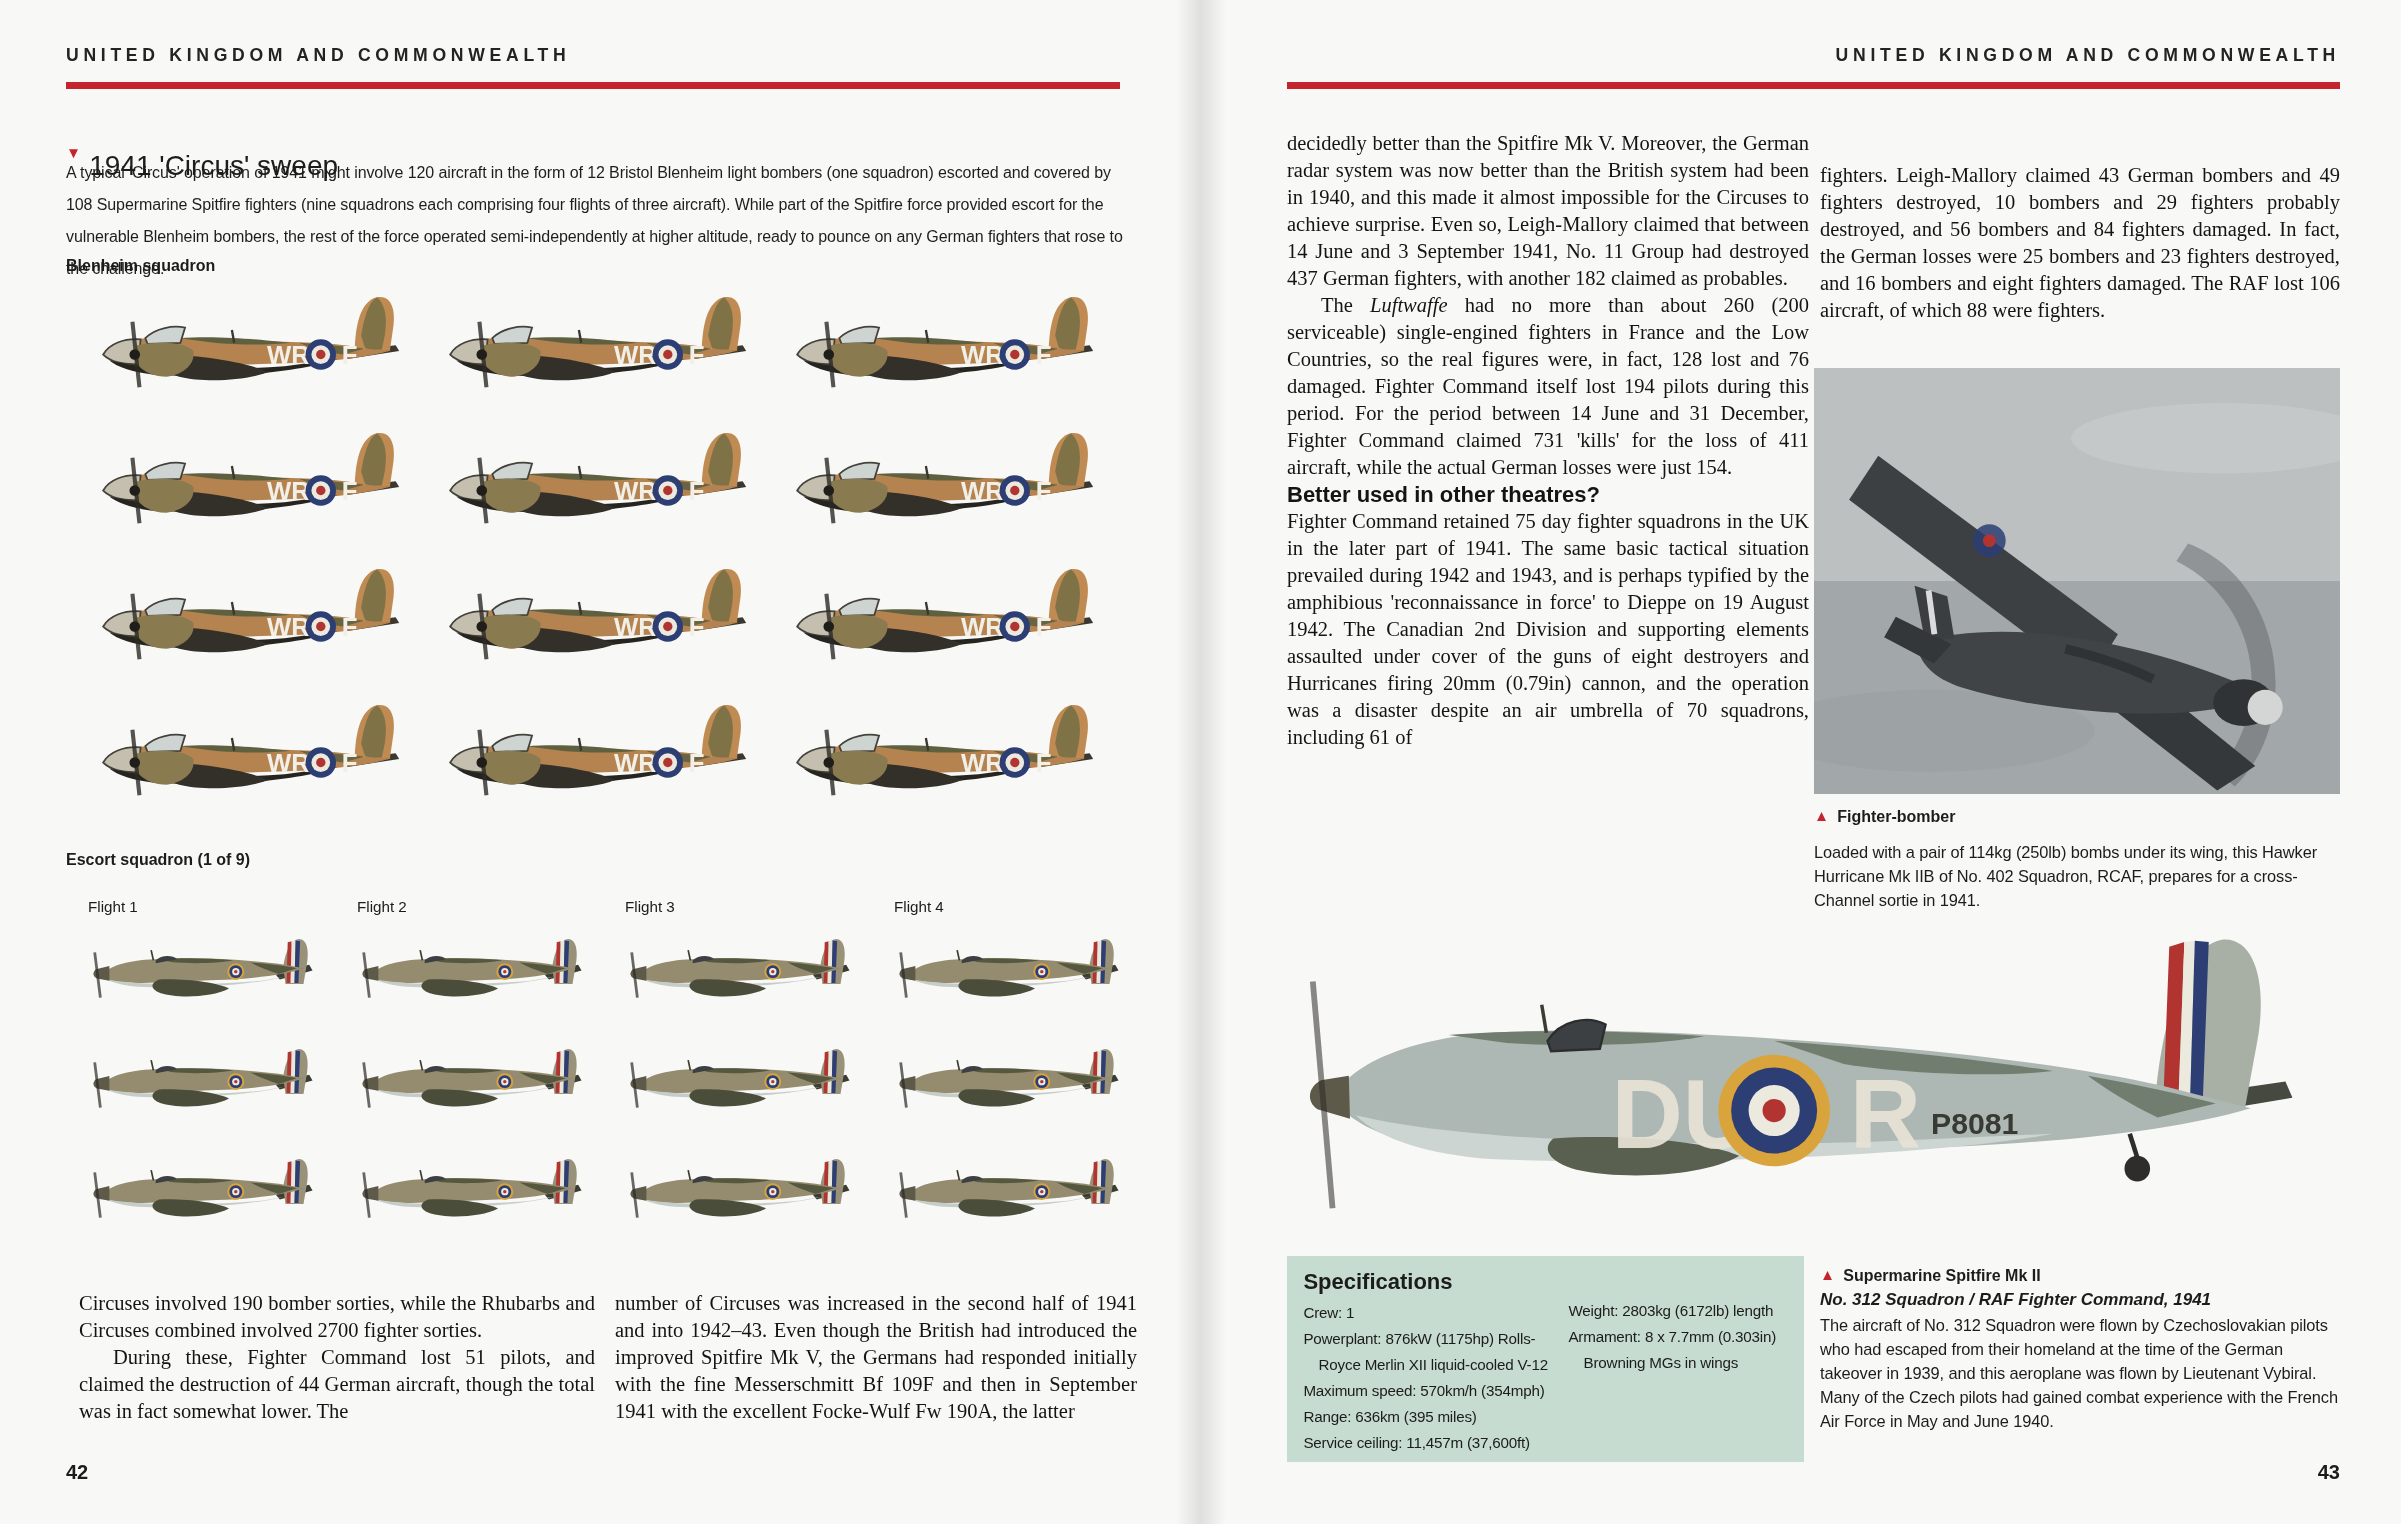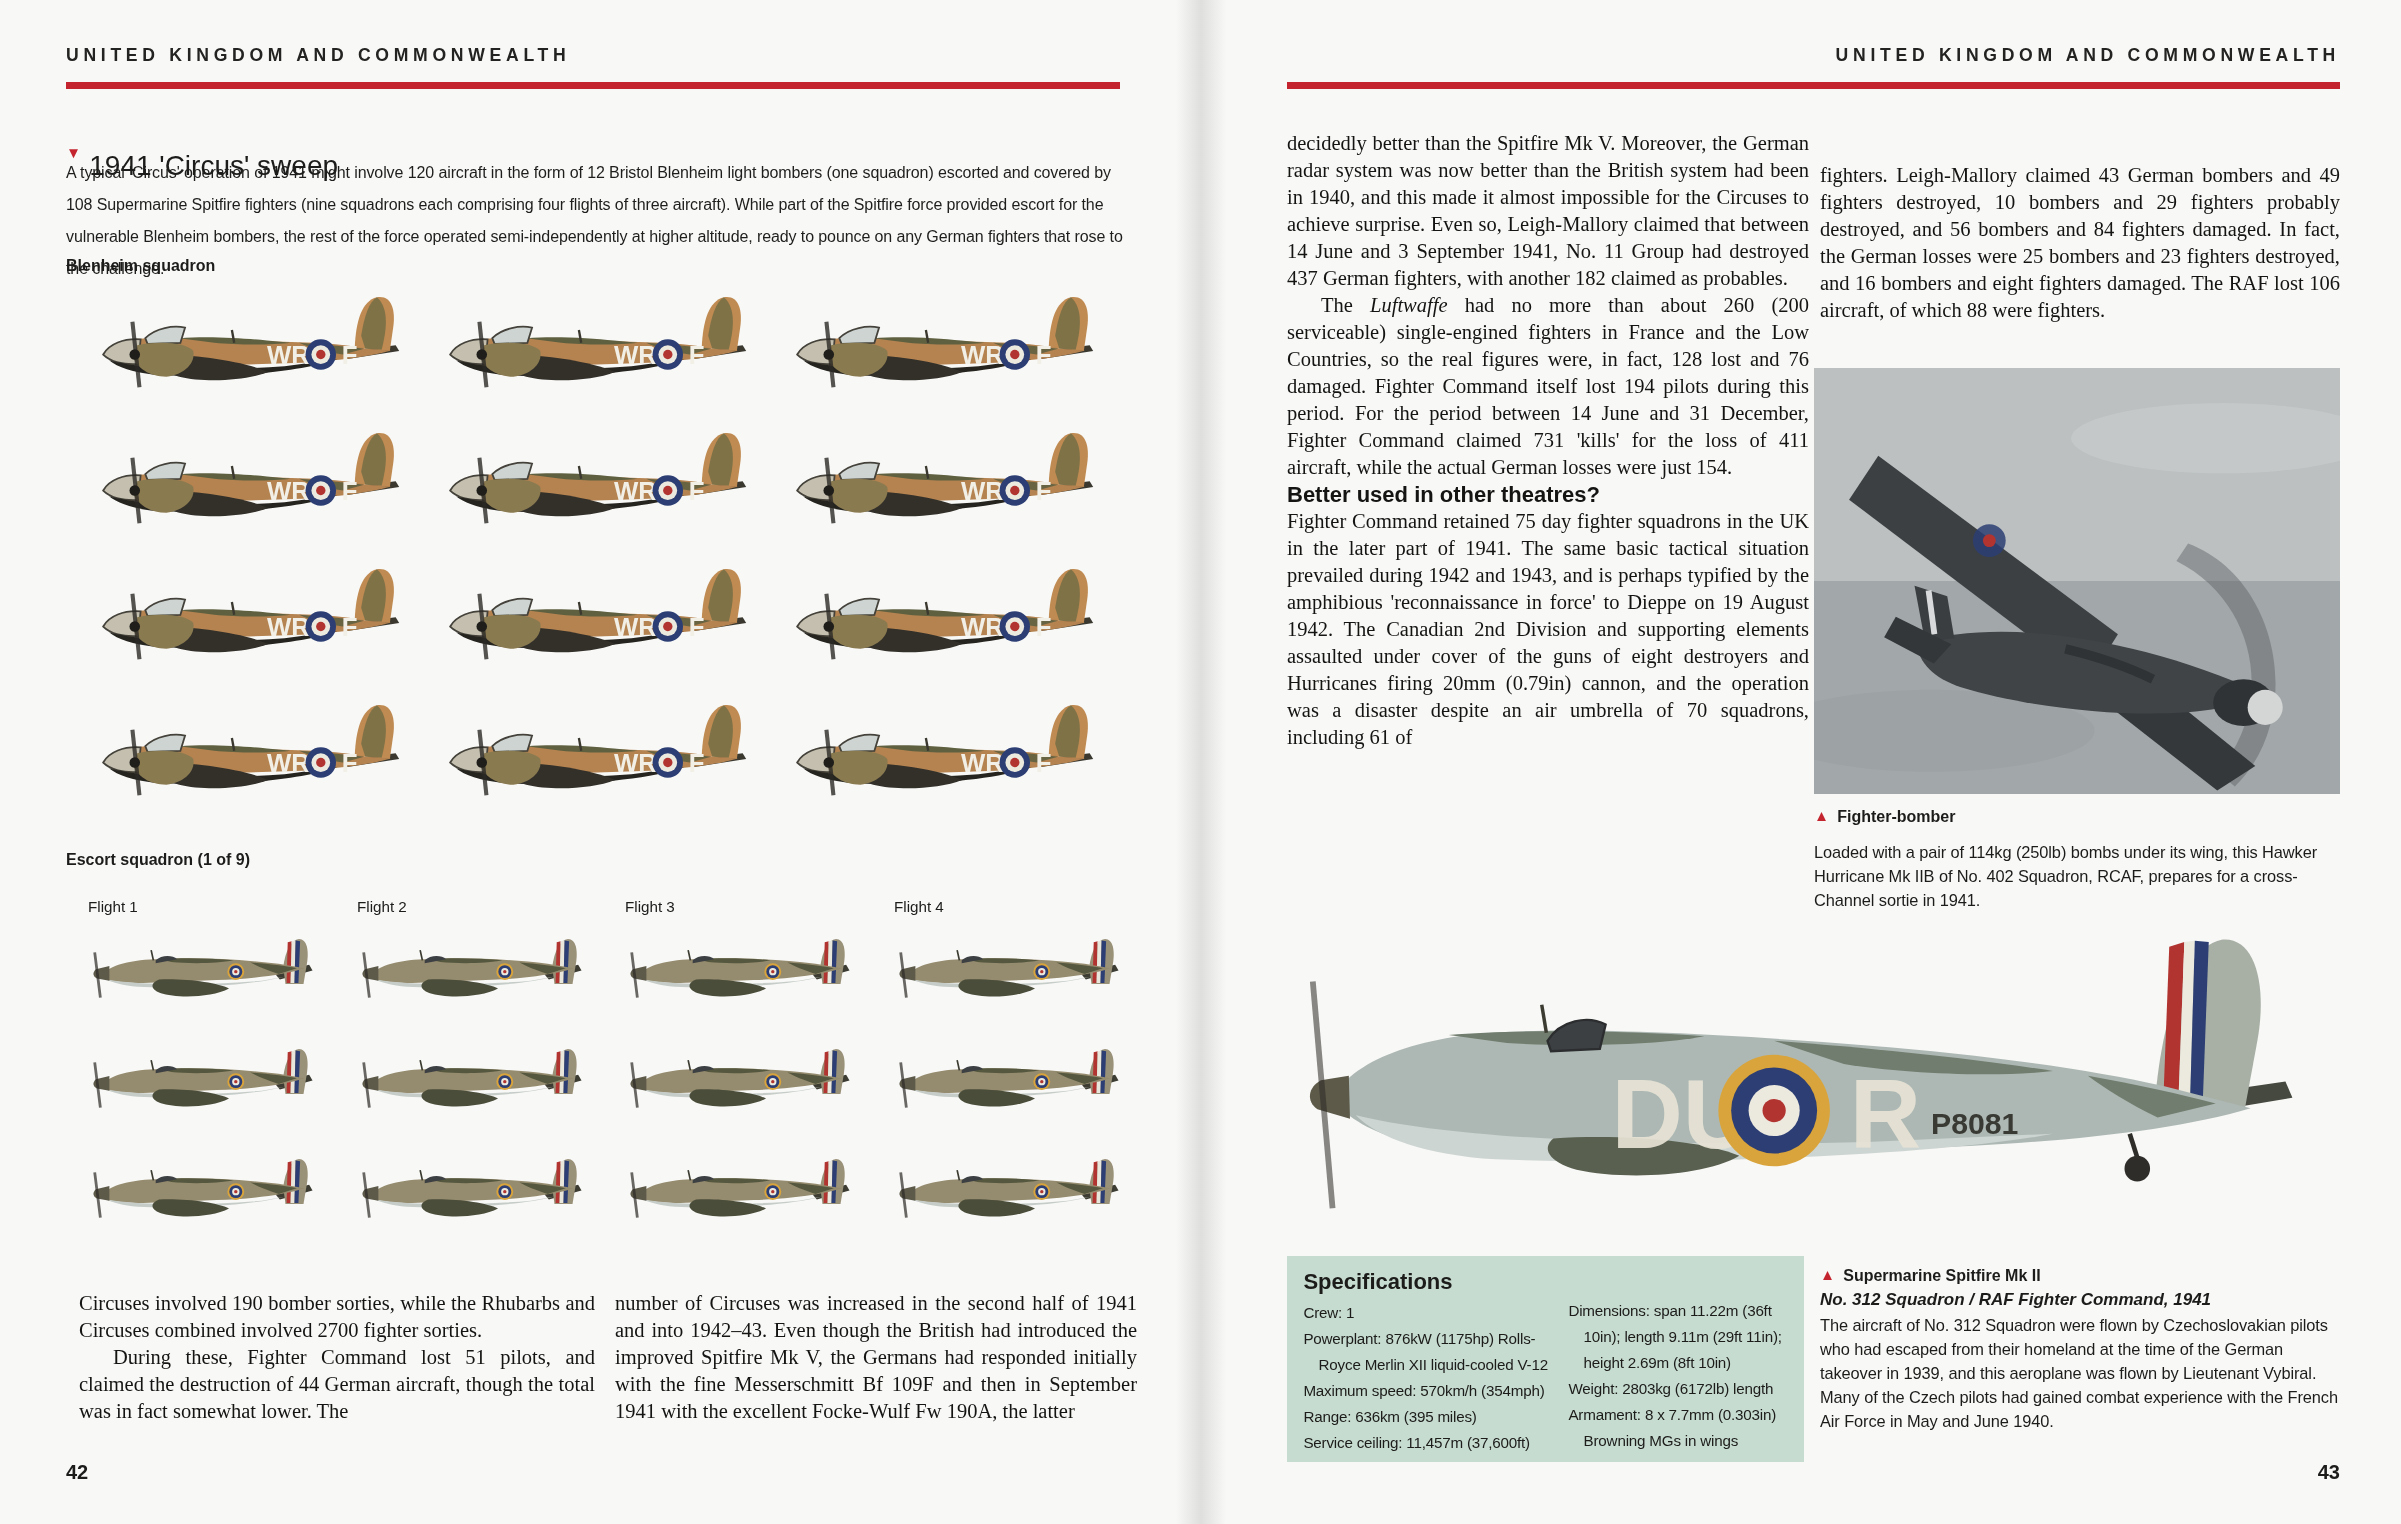--- a/index.html
+++ b/index.html
@@ -273,21 +273,20 @@
 <div class="abs specbox" style="left:1287px;top:1256px;width:517px;height:206px;">
   <div class="coll">
     <div class="spec-title">Specifications</div>
     <div class="spec-line">Crew: 1</div>
     <div class="spec-line">Powerplant: 876kW (1175hp) Rolls-Royce Merlin XII liquid-cooled V-12</div>
     <div class="spec-line">Maximum speed: 570km/h (354mph)</div>
     <div class="spec-line">Range: 636km (395 miles)</div>
     <div class="spec-line">Service ceiling: 11,457m (37,600ft)</div>
   </div>
   <div class="colr">
-    <div class="spec-line">Dimensions: span 11.22m (36ft 10in); length 9.11m (29ft 11in); height 2.69m (8ft 10in)</div>
     <div class="spec-line">Weight: 2803kg (6172lb) length</div>
     <div class="spec-line">Armament: 8 x 7.7mm (0.303in) Browning MGs in wings</div>
   </div>
 </div>
 
 <div class="abs" style="left:1820px;top:1267px;width:522px;">
   <div style="display:flex;align-items:center;">
     <span class="tri-up">▲</span>
     <span class="cap-title">Supermarine Spitfire Mk II</span>
   </div>

